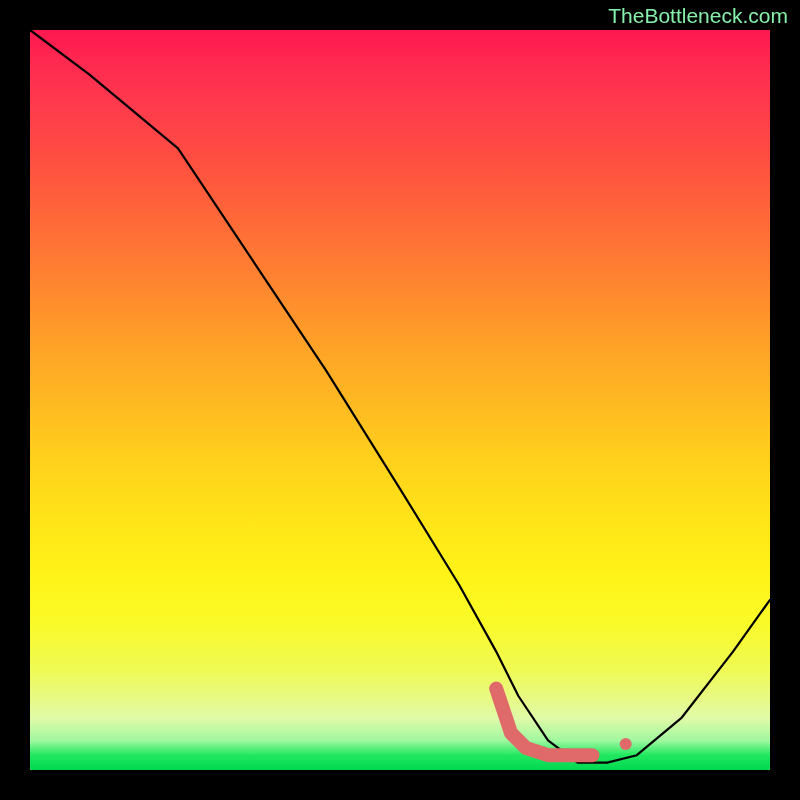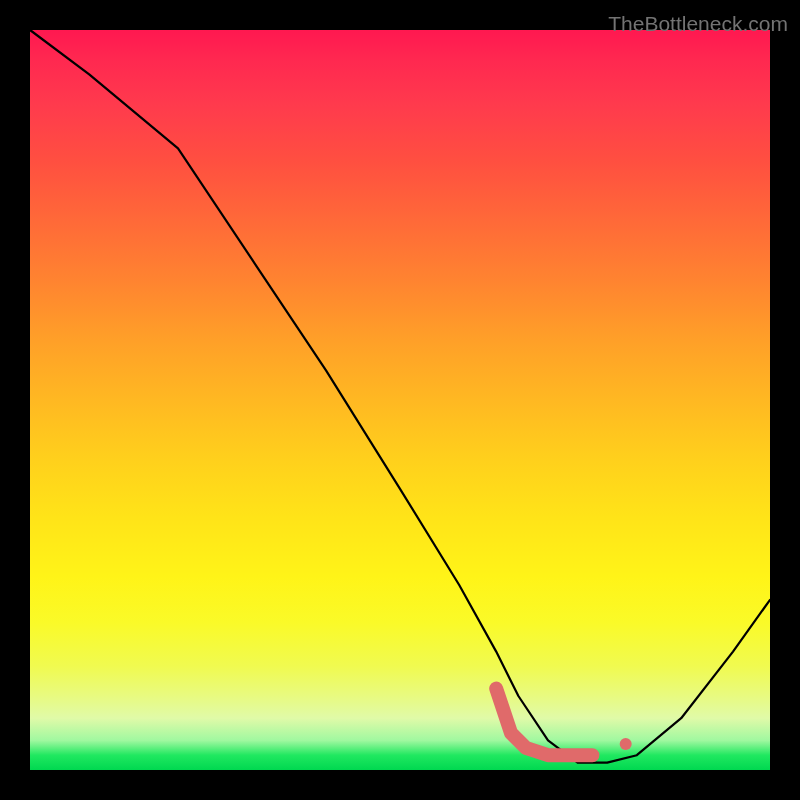--- a/index.html
+++ b/index.html
@@ -5,23 +5,23 @@
   * { margin: 0; padding: 0; box-sizing: border-box; }
   body {
     width: 800px;
     height: 800px;
     background: #000;
     position: relative;
     font-family: Arial, sans-serif;
   }
   .watermark {
     position: absolute;
-    top: 12px;
+    top: 4px;
     right: 12px;
-    color: #737373;
+    color: #86efac;
     font-size: 21px;
     font-weight: 500;
     z-index: 10;
     margin-left: 48px;
   }
   .plot-area {
     position: absolute;
     left: 30px;
     top: 30px;
     width: 740px;

